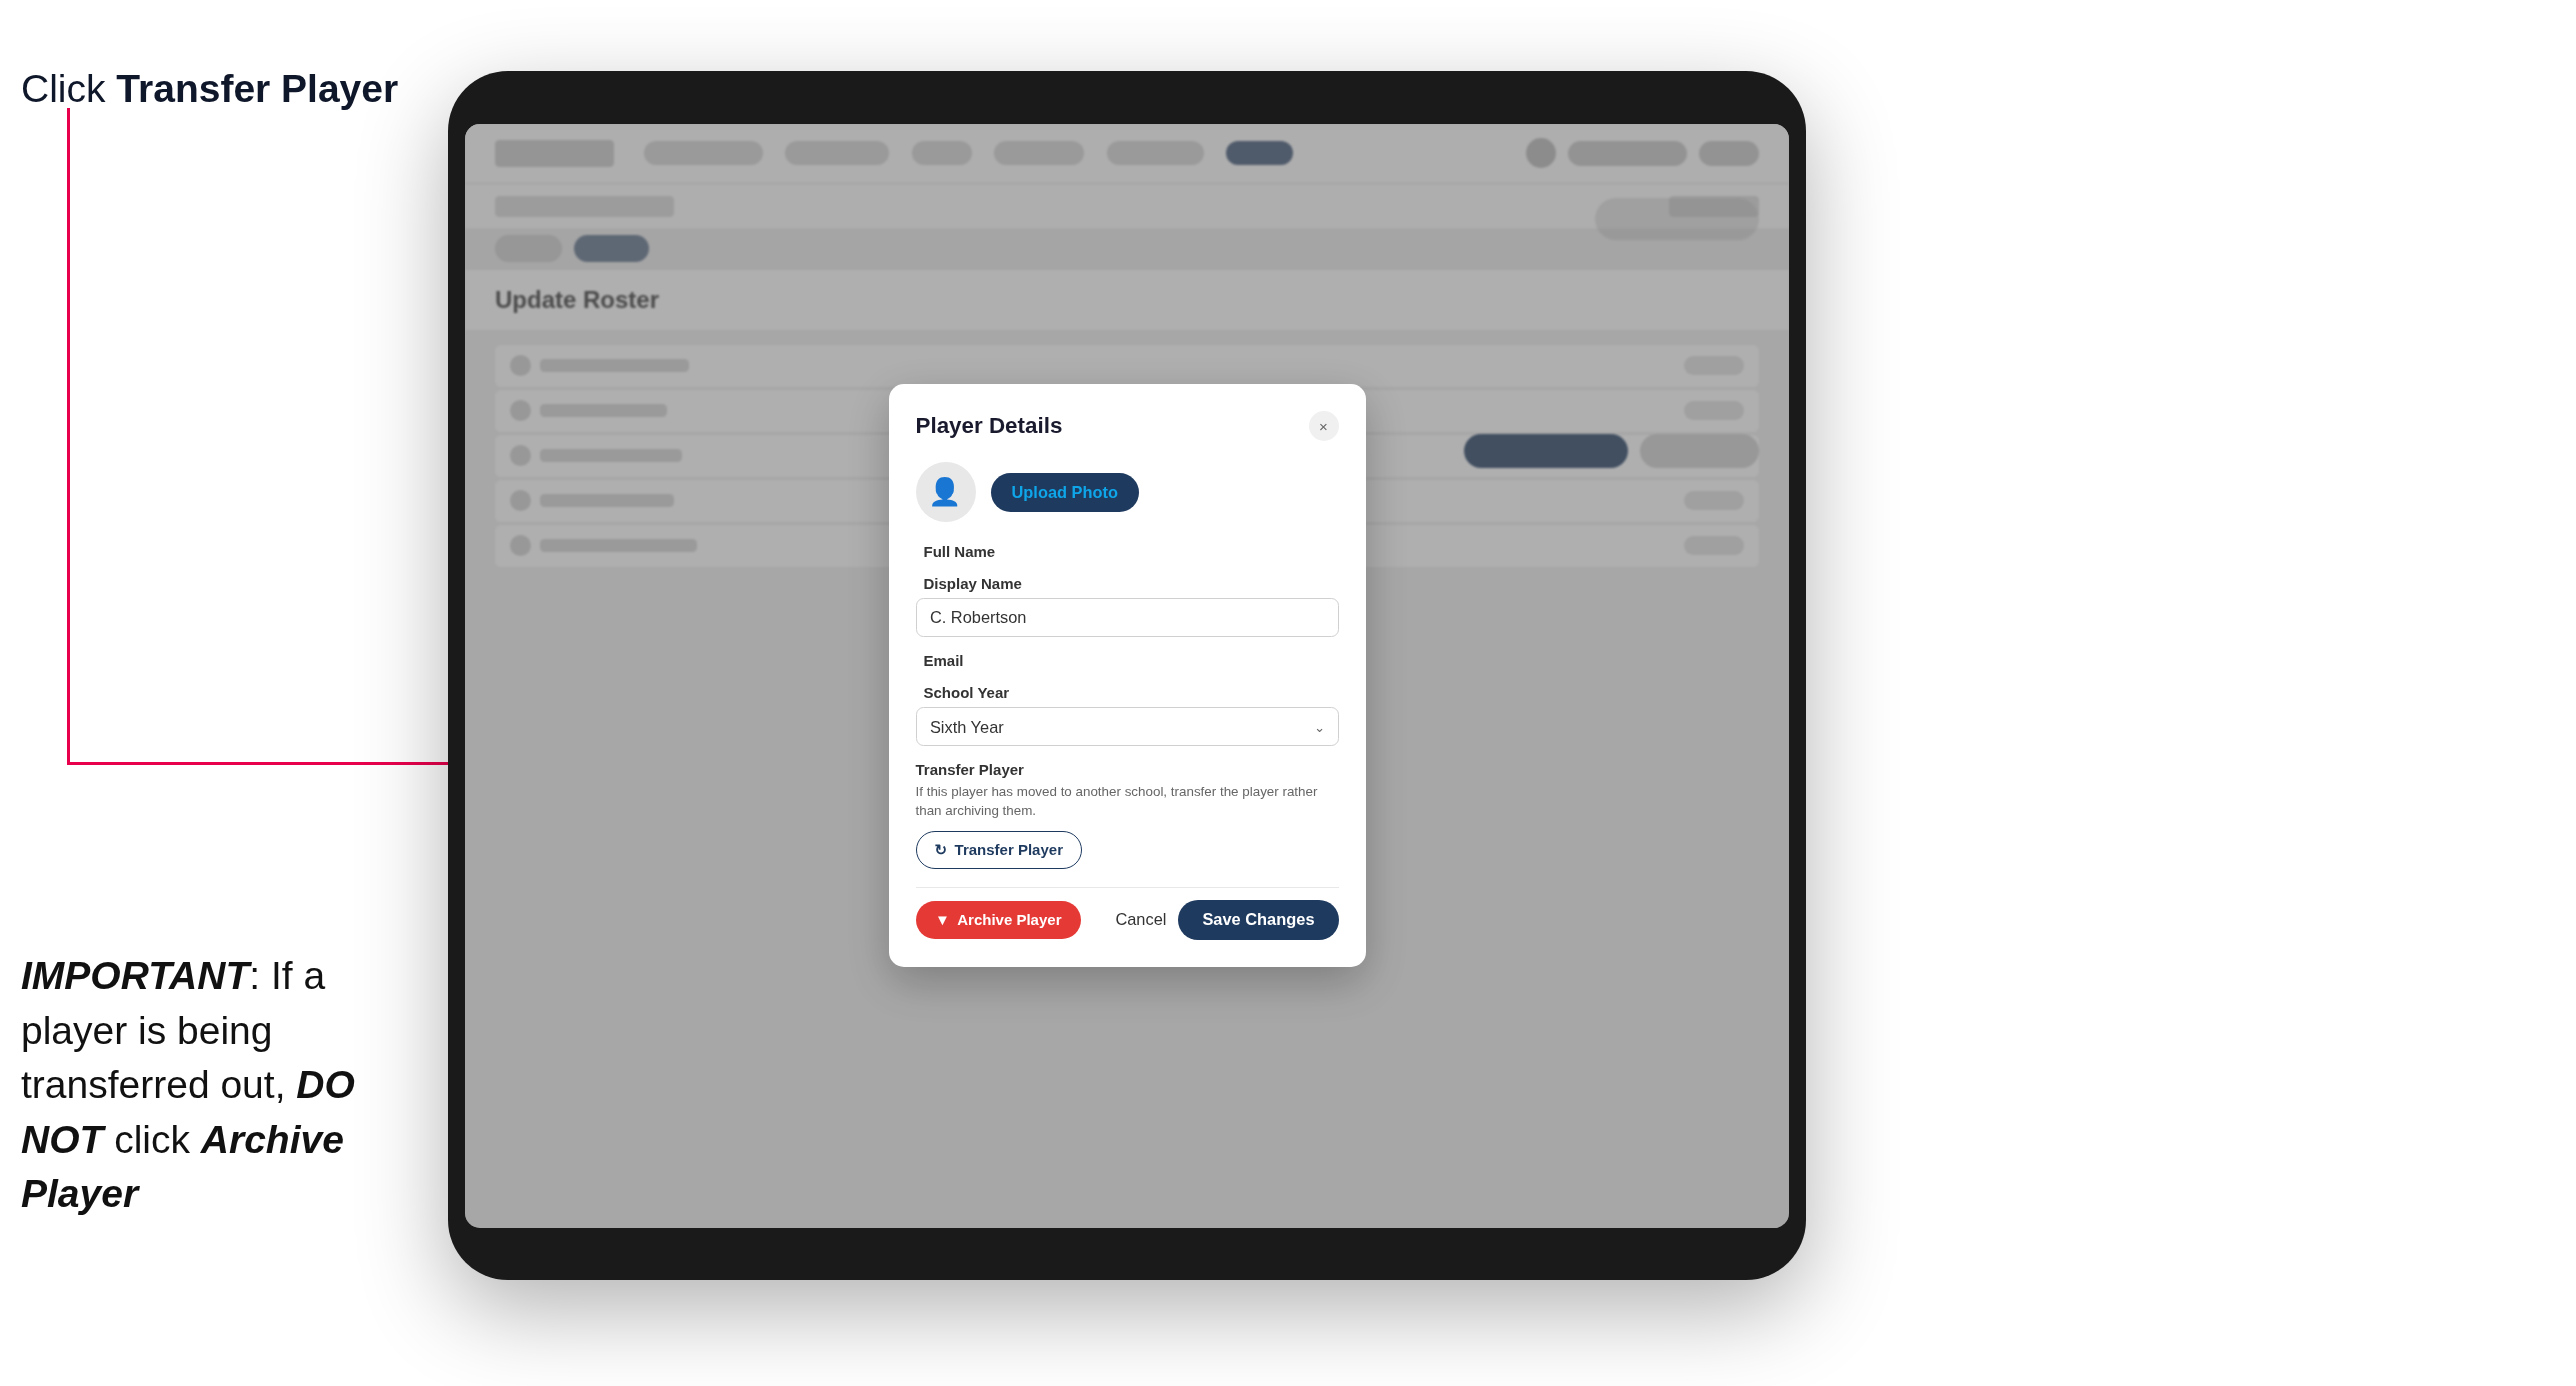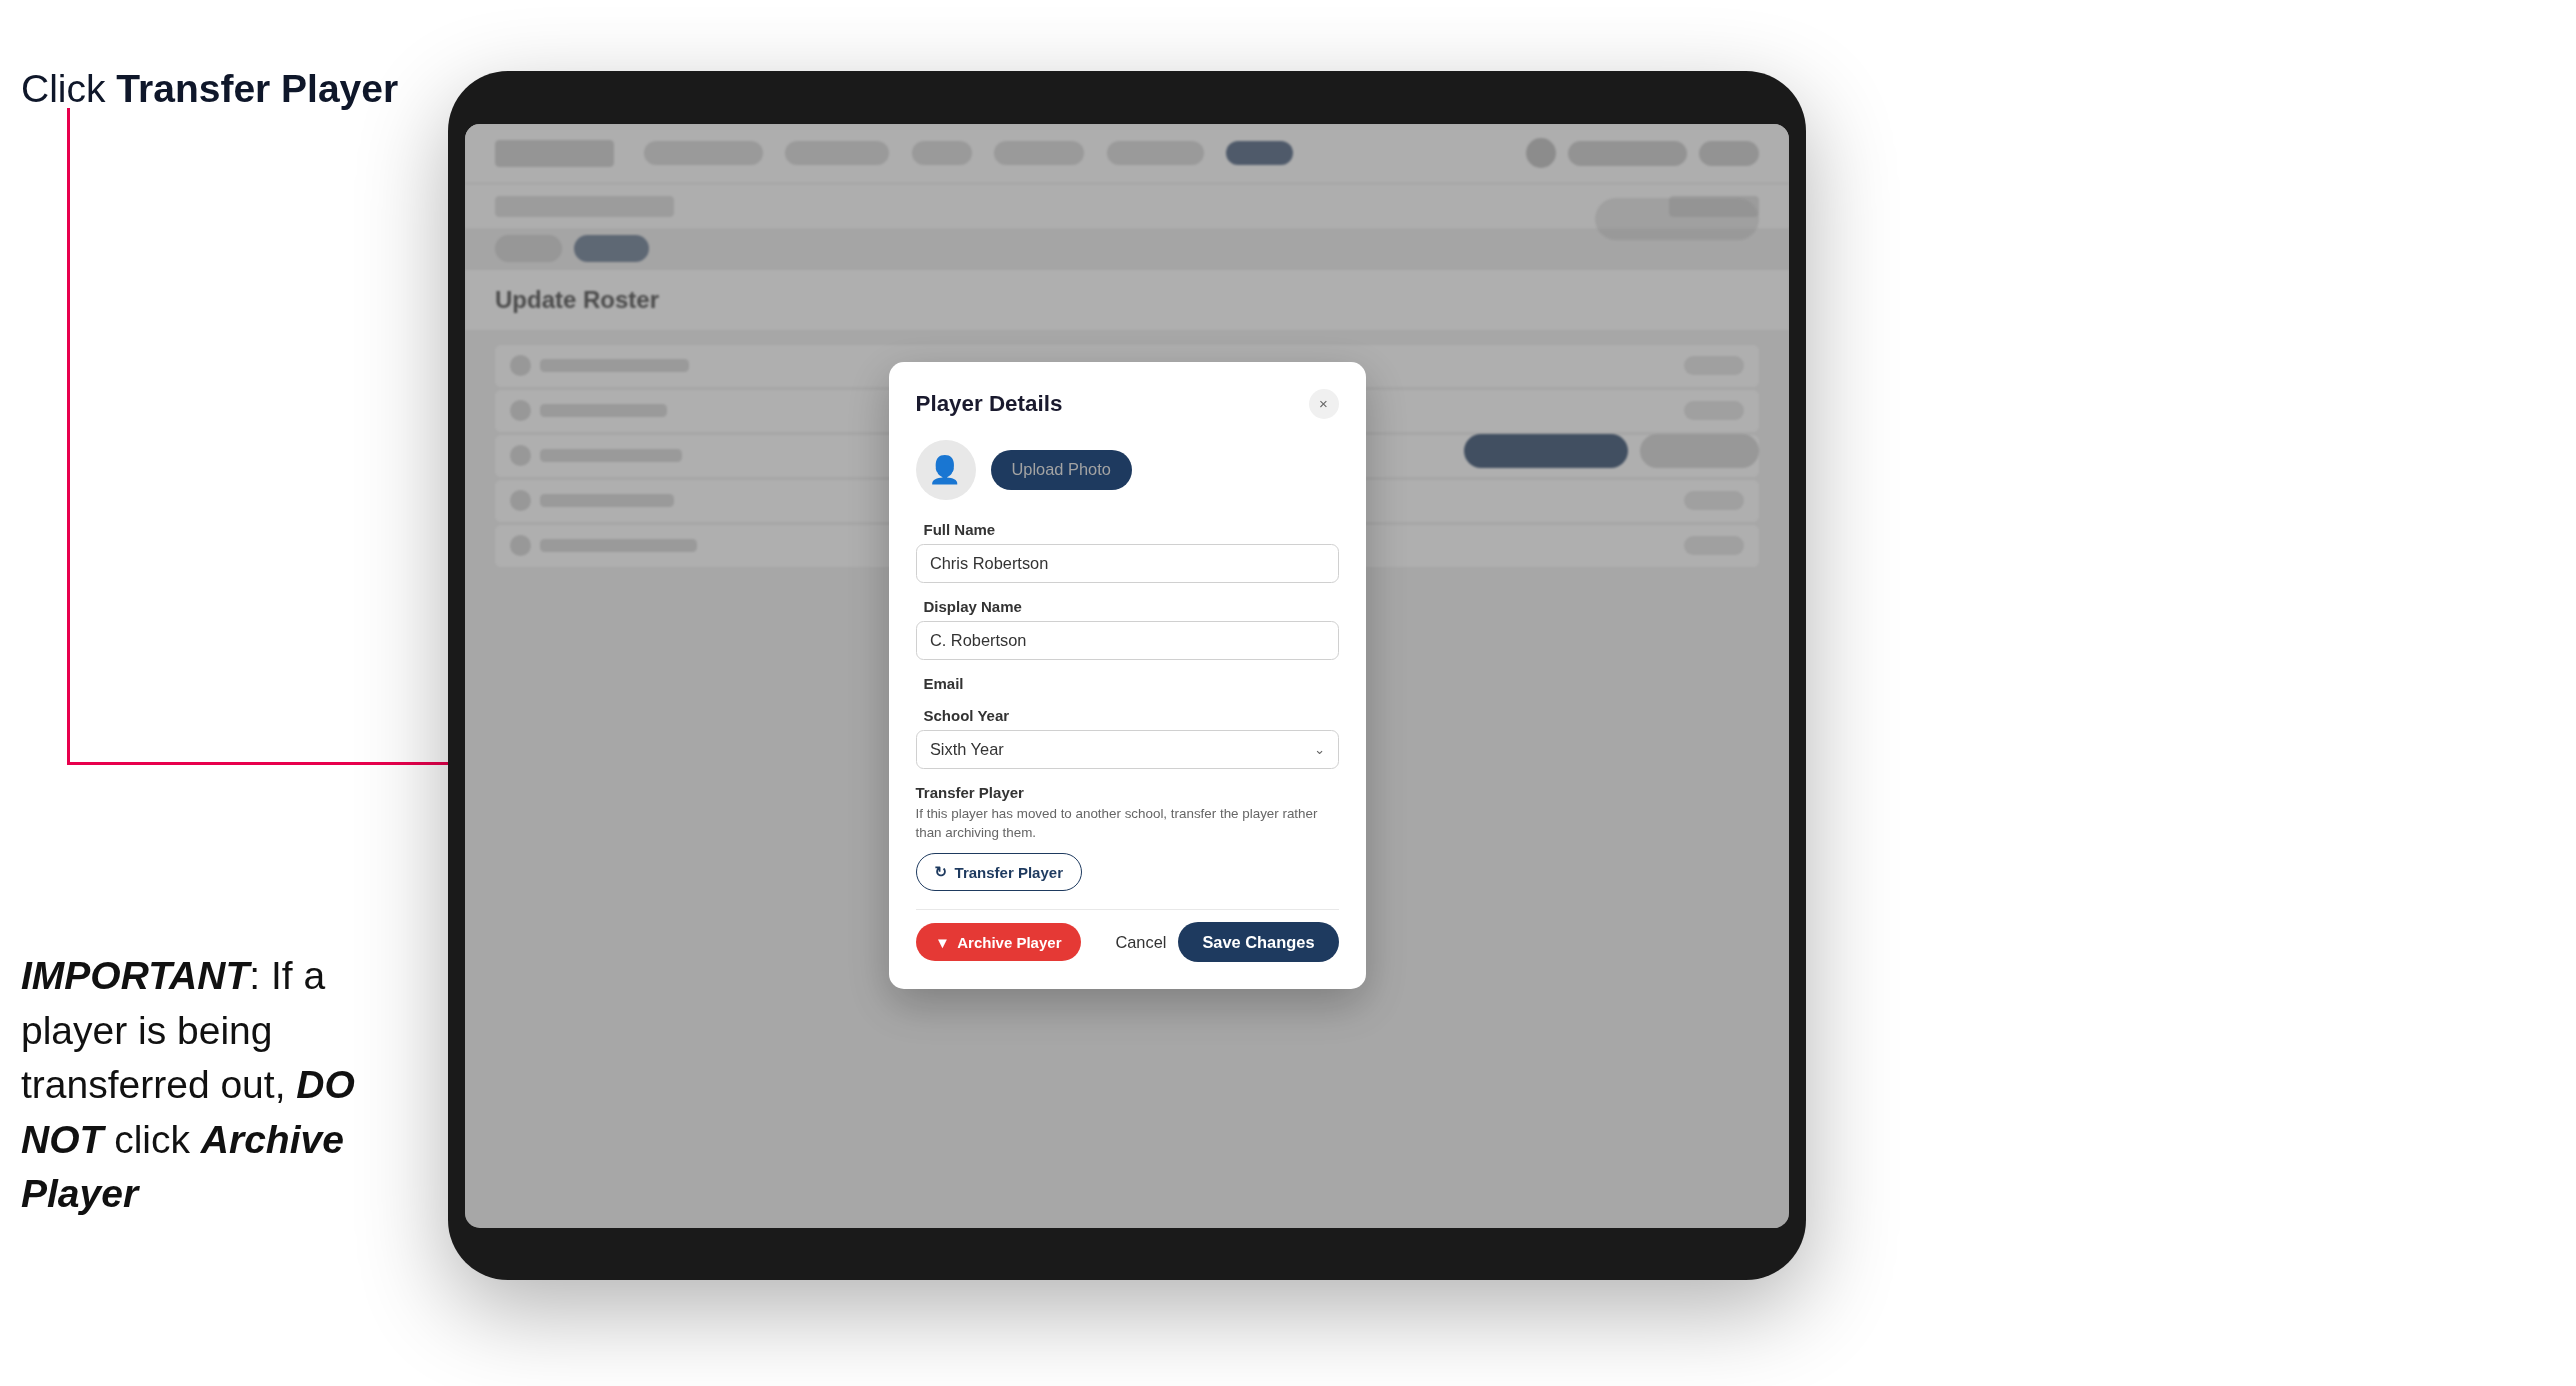--- a/index.html
+++ b/index.html
@@ -319,26 +319,26 @@
       display: flex;
       align-items: center;
       justify-content: center;
     }
     .avatar-icon {
       font-size: 27px;
       color: #999;
     }
     .upload-photo-btn {
       background: #1e3a5f;
-      color: #a3a3a3;
+      color: #0ea5e9;
       border: none;
       border-radius: 22.4px;
       padding: 10.4px 21px;
       font-size: 16.4px;
-      font-weight: 400;
+      font-weight: 700;
       cursor: pointer;
     }
 
     
     .form-group {
       margin-bottom: 15px;
     }
     .form-label {
       font-size: 15px;
       font-weight: 600;
@@ -573,21 +573,20 @@
 
         <div class="avatar-section">
           <div class="avatar-circle">
             <span class="avatar-icon">👤</span>
           </div>
           <button class="upload-photo-btn">Upload Photo</button>
         </div>
 
         <div class="form-group">
           <label class="form-label">Full Name</label>
-          <input class="form-input" type="text" value="Chris Robertson" style="">
         </div>
 
         <div class="form-group">
           <label class="form-label">Display Name</label>
           <input class="form-input" type="text" value="C. Robertson" style="">
         </div>
 
         <div class="form-group">
           <label class="form-label">Email</label>
         </div>

